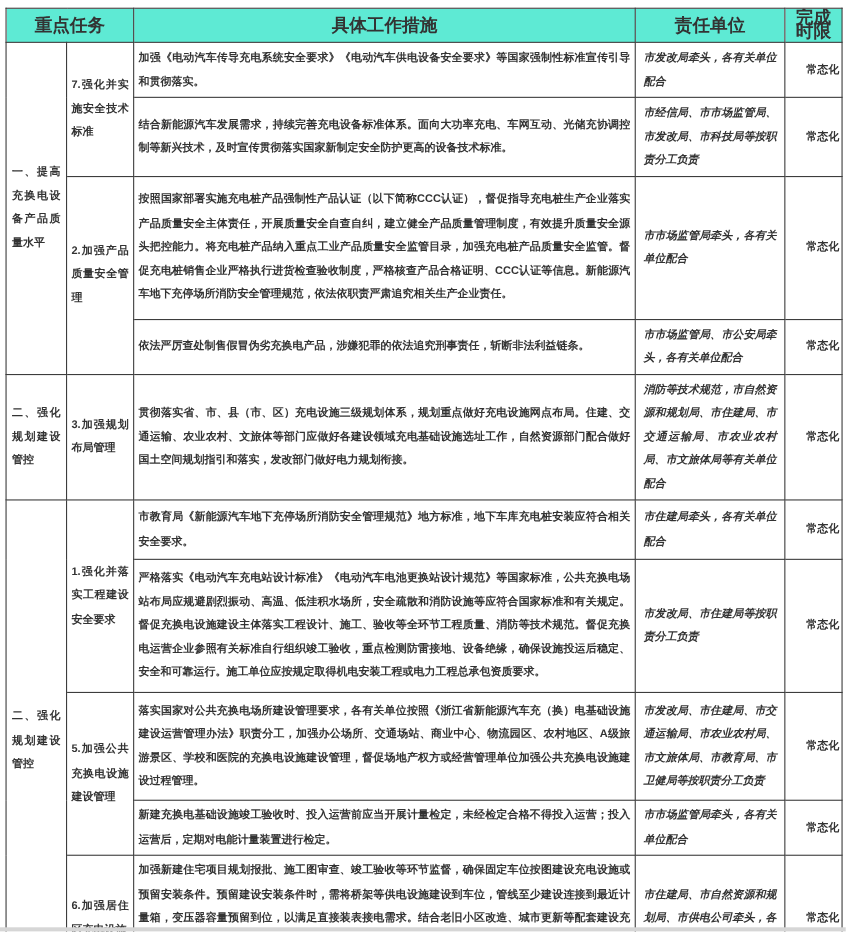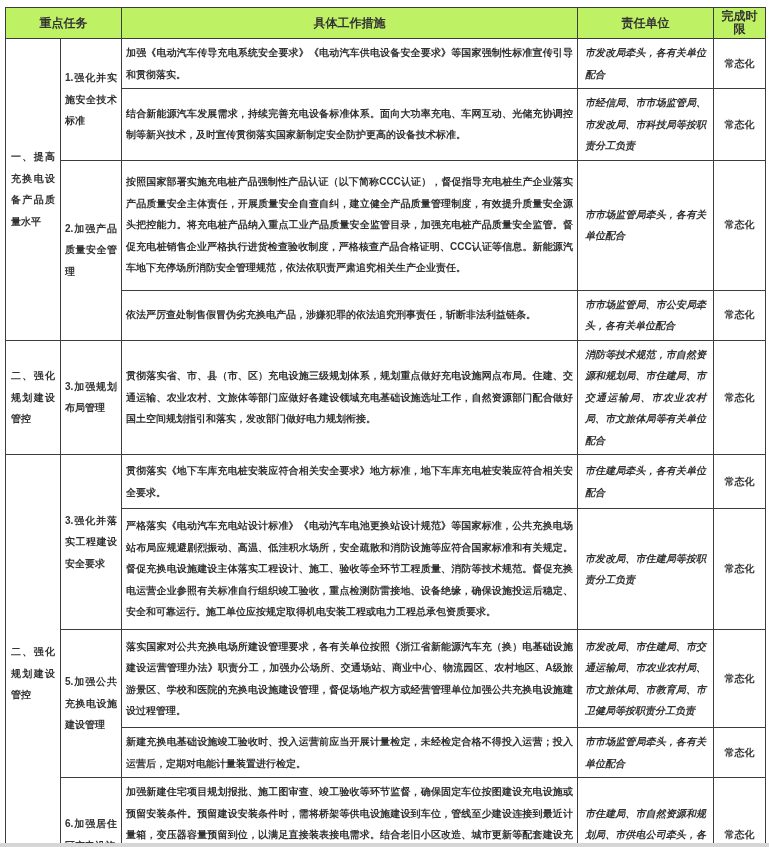--- a/index.html
+++ b/index.html
@@ -21,25 +21,25 @@
     box-sizing:border-box;
     font-size:10px;
     font-weight:bold;
     color:#333333;
     line-height:21.5px;
     vertical-align:middle;
     overflow:hidden;
     word-break:break-all;
   }
   table.doc th {
-    font-size:12px;
+    font-size:16px;
     line-height:13px;
     text-align:center;
     padding:2px;
-    background:#bef264;
+    background:#5eead4;
   }
   td.section {
     text-align:justify;
     text-justify:inter-character;
     padding:2px 5px;
   }
   td.task {
     text-align:justify;
     text-justify:inter-character;
     padding:2px 4px;
@@ -48,21 +48,21 @@
     text-align:justify;
     text-justify:inter-character;
     padding:3px 4px;
   }
   td.unit {
     text-align:justify;
     text-justify:inter-character;
     padding:3px 7px;
     font-style:italic;
   }
-  td.deadline { text-align:center; padding:2px; }
+  td.deadline { text-align:right; padding:2px; }
 
   tr.hrow { height:24px; }
   tr.r1  { height:49px; }
   tr.r2  { height:70px; }
   tr.r3  { height:130px; }
   tr.r4  { height:50px; }
   tr.r5  { height:95px; }
   tr.r6  { height:54px; }
   tr.r7  { height:121px;margin-top:48px; }
   tr.r8  { height:98px; }
@@ -91,21 +91,21 @@
     <tbody>
       <tr class="hrow">
         <th colspan="2">重点任务</th>
         <th>具体工作措施</th>
         <th>责任单位</th>
         <th>完成时限</th>
       </tr>
 
       <tr class="r1">
         <td class="section" rowspan="4">一、提高充换电设备产品质量水平</td>
-        <td class="task" rowspan="2">1.强化并实施安全技术标准</td>
+        <td class="task" rowspan="2">7.强化并实施安全技术标准</td>
         <td class="measure">加强《电动汽车传导充电系统安全要求》《电动汽车供电设备安全要求》等国家强制性标准宣传引导和贯彻落实。</td>
         <td class="unit">市发改局牵头，各有关单位配合</td>
         <td class="deadline">常态化</td>
       </tr>
 
       <tr class="r2">
         <td class="measure">结合新能源汽车发展需求，持续完善充电设备标准体系。面向大功率充电、车网互动、光储充协调控制等新兴技术，及时宣传贯彻落实国家新制定安全防护更高的设备技术标准。</td>
         <td class="unit">市经信局、市市场监管局、市发改局、市科技局等按职责分工负责</td>
         <td class="deadline">常态化</td>
       </tr>
@@ -126,22 +126,22 @@
       <tr class="r5">
         <td class="section">二、强化规划建设管控</td>
         <td class="task">3.加强规划布局管理</td>
         <td class="measure">贯彻落实省、市、县（市、区）充电设施三级规划体系，规划重点做好充电设施网点布局。住建、交通运输、农业农村、文旅体等部门应做好各建设领域充电基础设施选址工作，自然资源部门配合做好国土空间规划指引和落实，发改部门做好电力规划衔接。</td>
         <td class="unit">消防等技术规范，市自然资源和规划局、市住建局、市交通运输局、市农业农村局、市文旅体局等有关单位配合</td>
         <td class="deadline">常态化</td>
       </tr>
 
       <tr class="r6">
         <td class="section" rowspan="5">二、强化规划建设管控</td>
-        <td class="task" rowspan="2">3.强化并落实工程建设安全要求</td>
-        <td class="measure">贯彻落实《地下车库充电桩安装应符合相关安全要求》地方标准，地下车库充电桩安装应符合相关安全要求。</td>
+        <td class="task" rowspan="2">1.强化并落实工程建设安全要求</td>
+        <td class="measure">市教育局《新能源汽车地下充停场所消防安全管理规范》地方标准，地下车库充电桩安装应符合相关安全要求。</td>
         <td class="unit">市住建局牵头，各有关单位配合</td>
         <td class="deadline">常态化</td>
       </tr>
 
       <tr class="r7">
         <td class="measure">严格落实《电动汽车充电站设计标准》《电动汽车电池更换站设计规范》等国家标准，公共充换电场站布局应规避剧烈振动、高温、低洼积水场所，安全疏散和消防设施等应符合国家标准和有关规定。督促充换电设施建设主体落实工程设计、施工、验收等全环节工程质量、消防等技术规范。督促充换电运营企业参照有关标准自行组织竣工验收，重点检测防雷接地、设备绝缘，确保设施投运后稳定、安全和可靠运行。施工单位应按规定取得机电安装工程或电力工程总承包资质要求。</td>
         <td class="unit">市发改局、市住建局等按职责分工负责</td>
         <td class="deadline">常态化</td>
       </tr>
 

